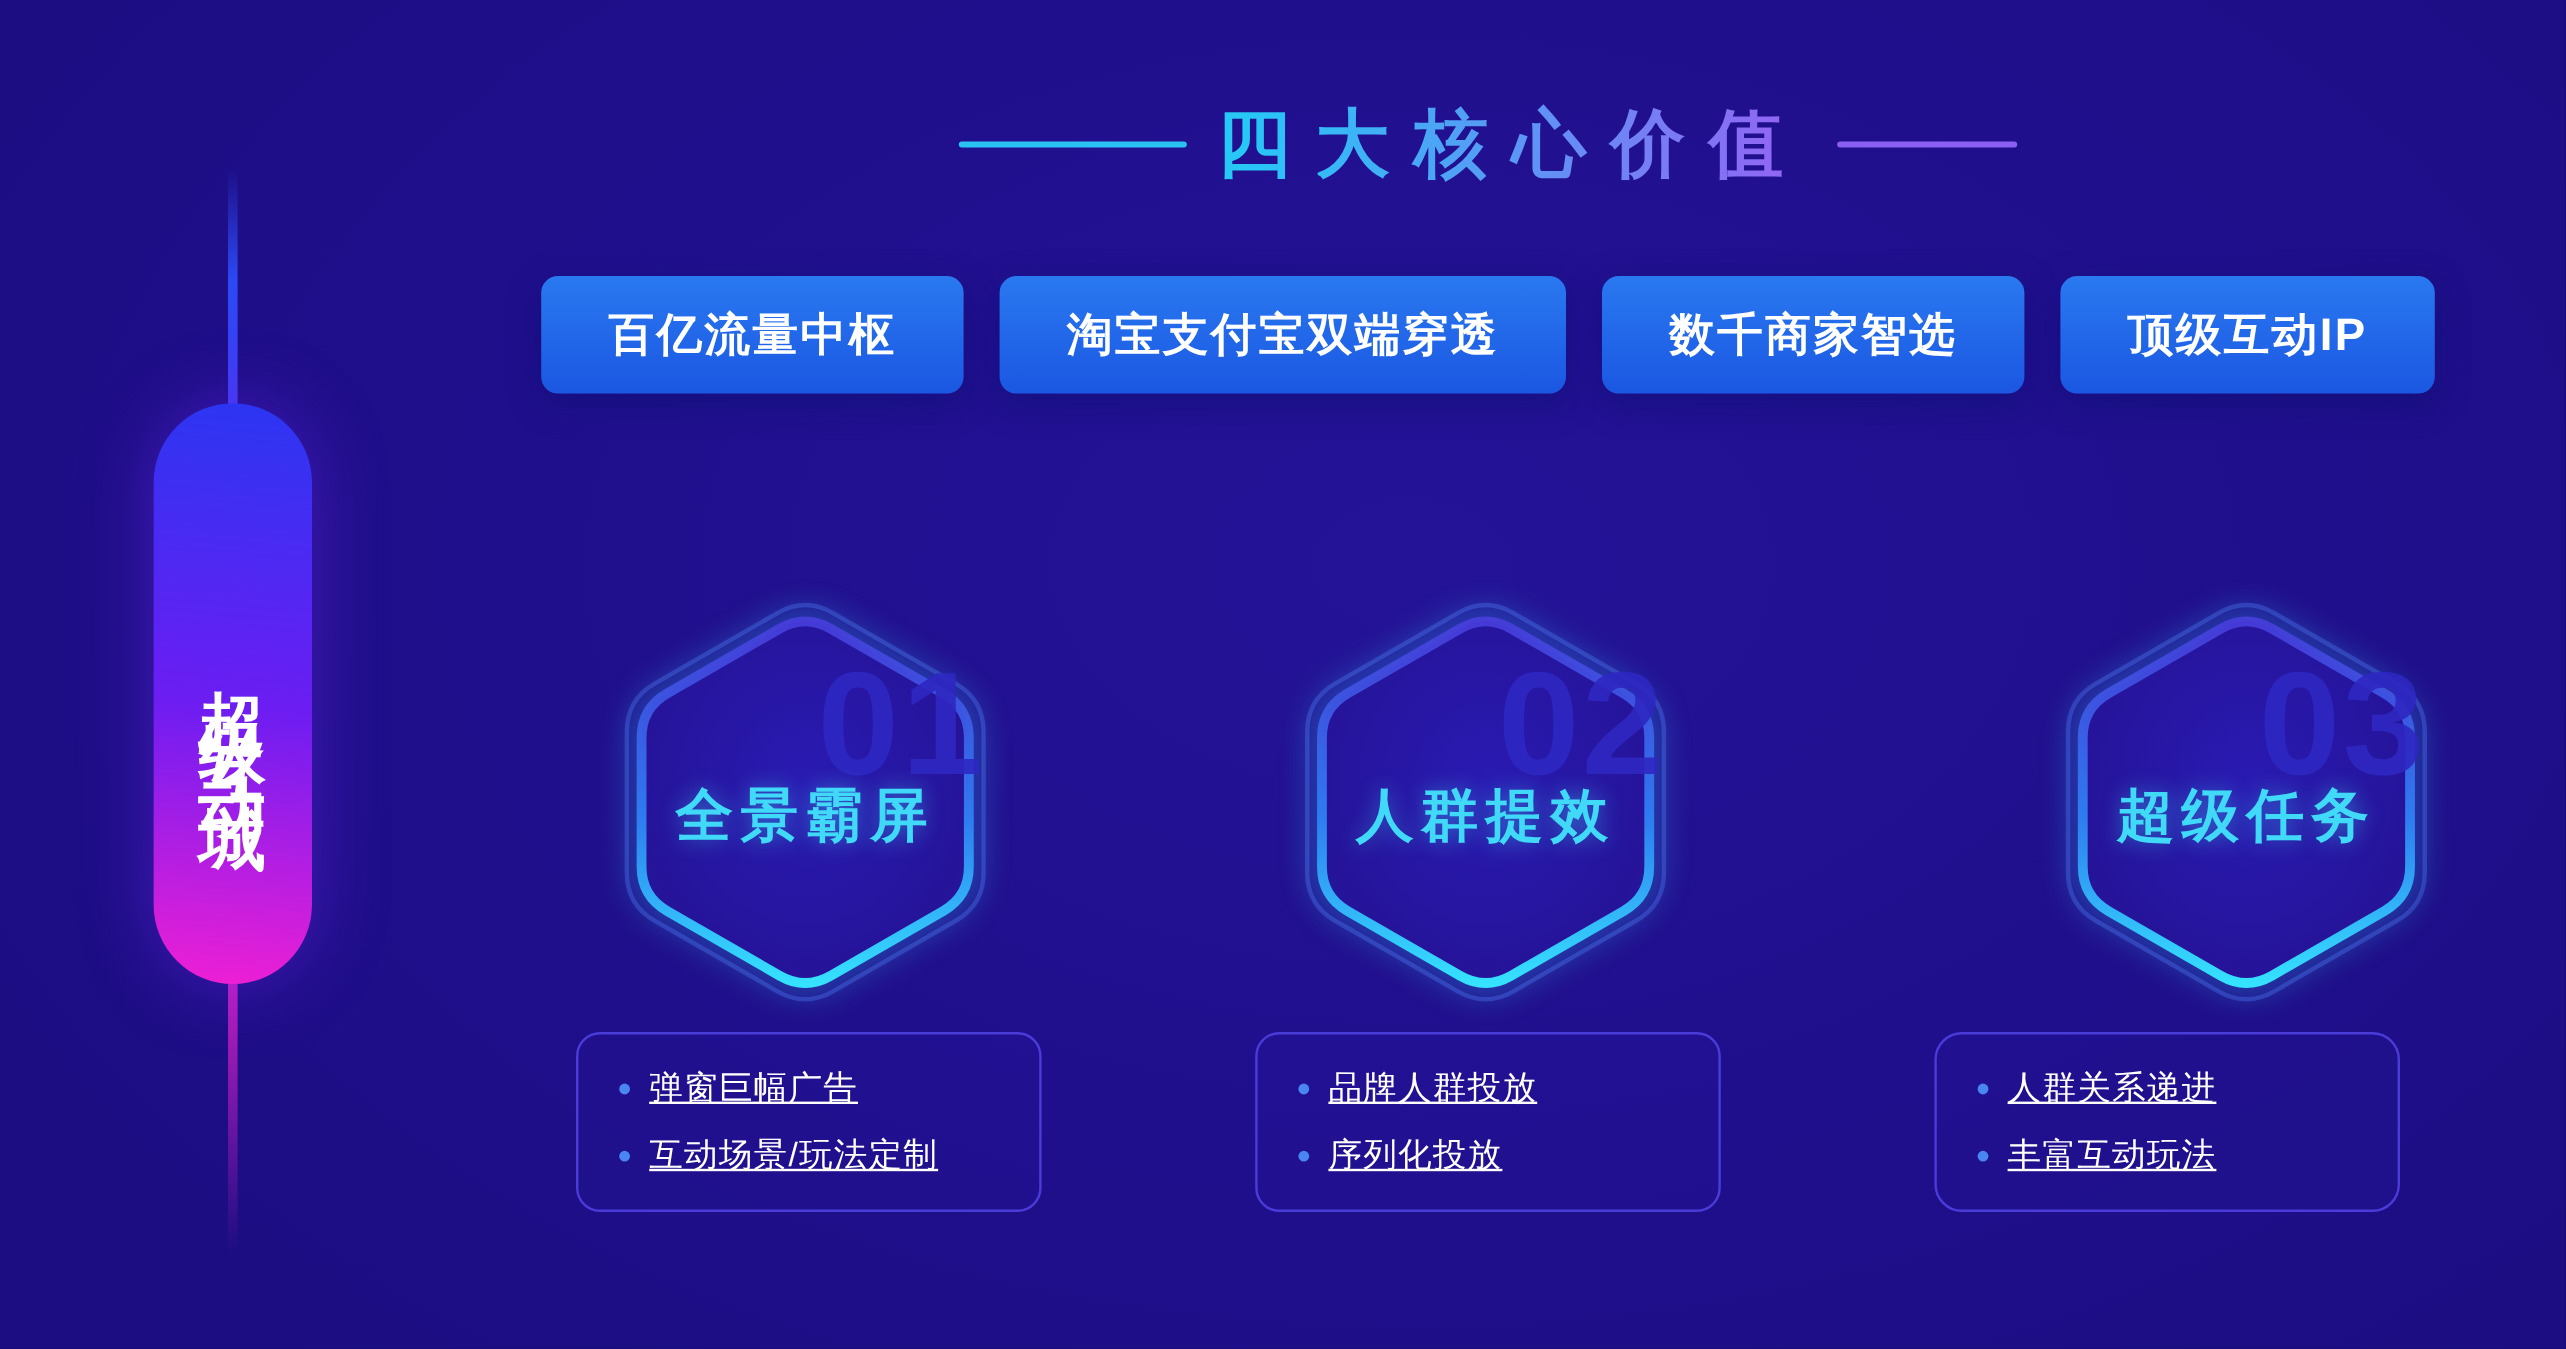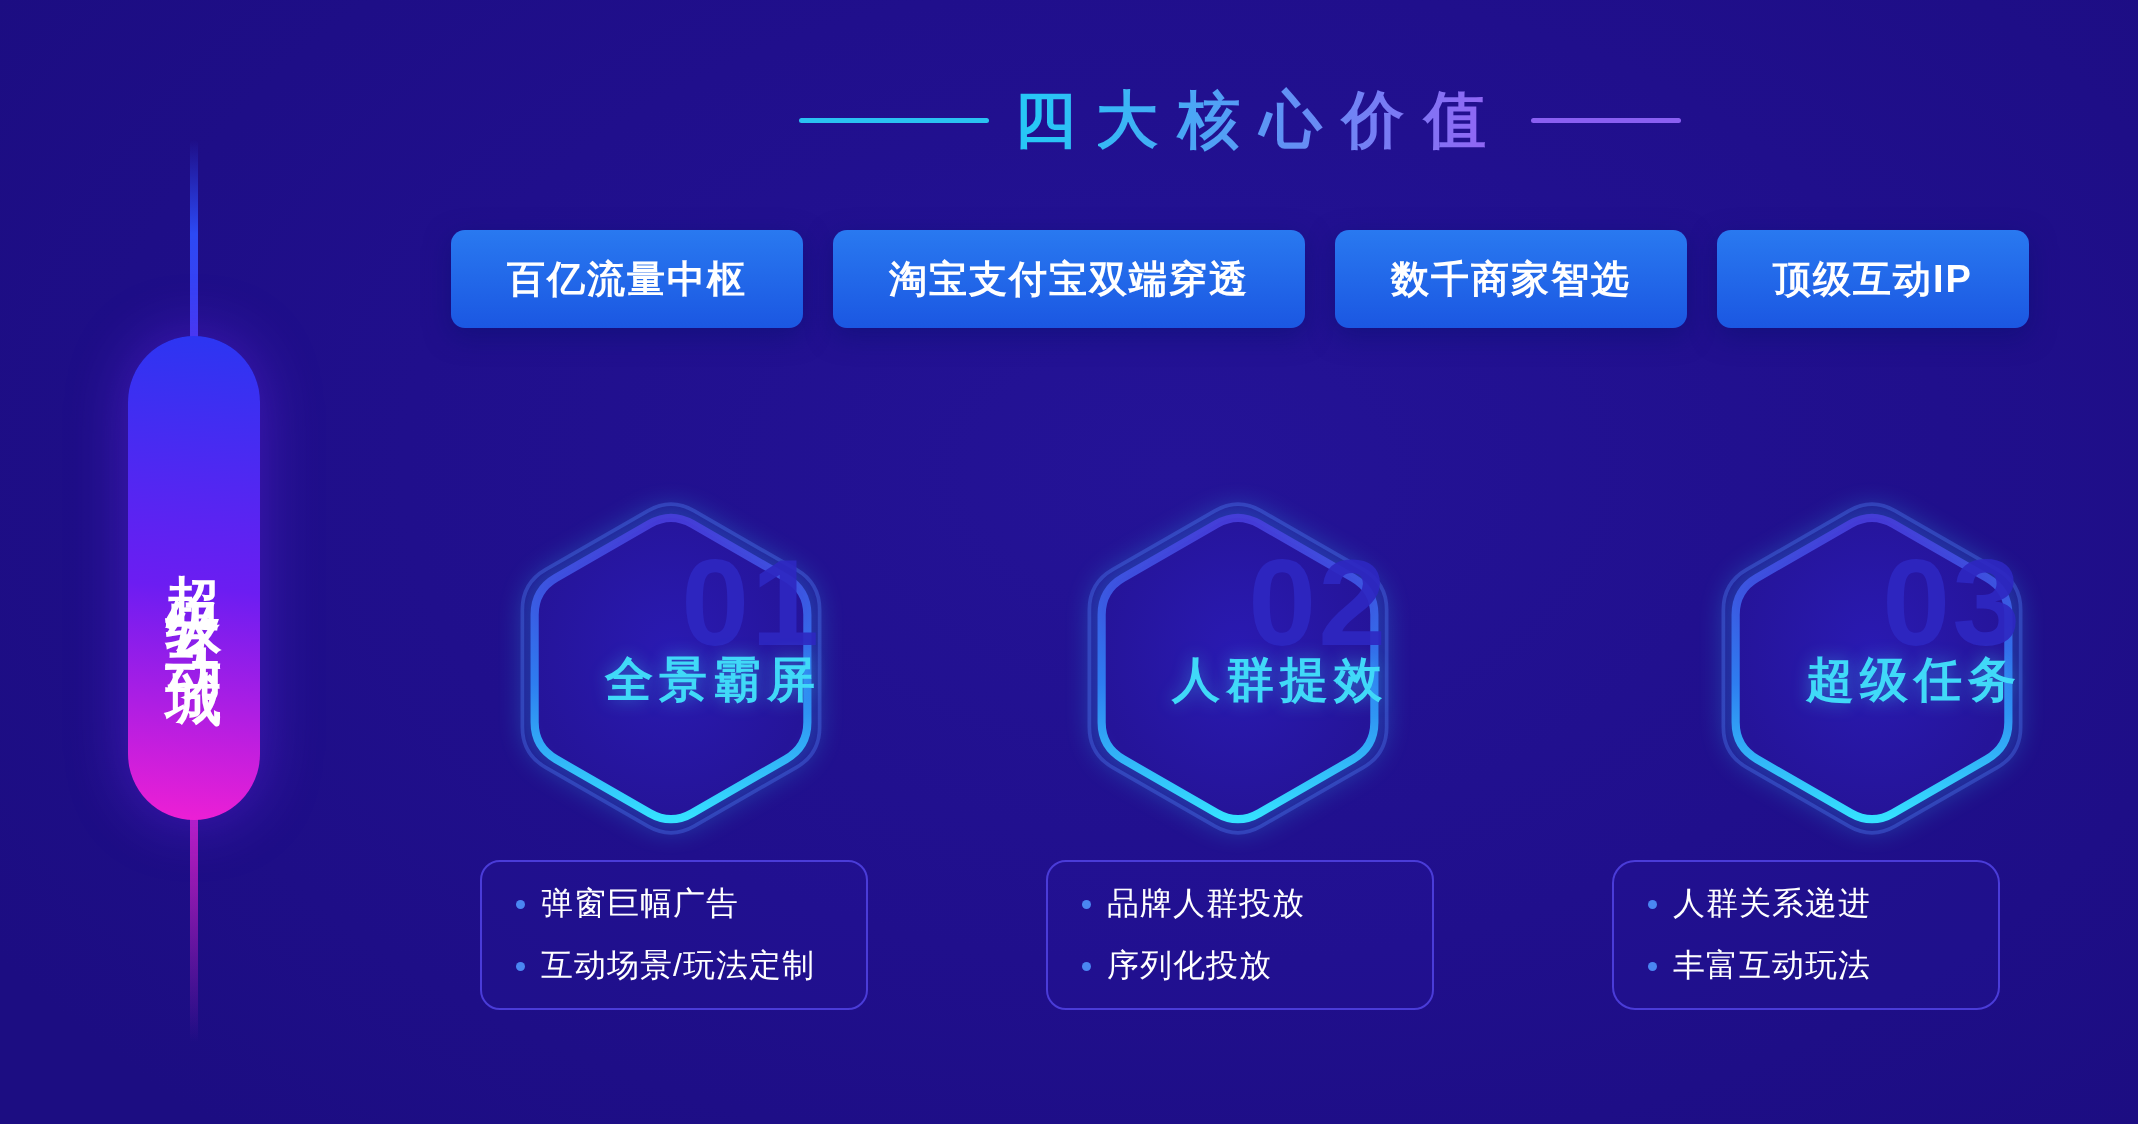--- a/index.html
+++ b/index.html
@@ -64,37 +64,37 @@
   .hex1 { left:521px; } .hex2 { left:1088px; } .hex3 { left:1722px; }
   .hex-svg { position:absolute; inset:0; width:100%; height:100%; overflow:visible; }
   .hex-outer { fill:none; stroke:rgba(85,115,245,.35); stroke-width:2.5; }
   .hex-glow  { fill:none; stroke:#2ed8ff; stroke-width:9; filter:blur(10px); opacity:.5; }
   .hex-body  { stroke-width:6; }
   .hex-num {
     position:absolute; top:44px; left:0; width:100%; text-align:right;
     font-size:122px; font-weight:800; color:#2e27c2; opacity:.9; letter-spacing:2px; line-height:1;
   }
   .hex-label {
-    position:absolute; top:150px; left:0; width:100%; text-align:right;
+    position:absolute; top:150px; left:0; width:100%; text-align:center;
     font-size:48px; font-weight:800; color:#40d9f8; letter-spacing:6px;
     text-shadow:0 0 18px rgba(64,217,248,.45); white-space:nowrap;
   }
 
   
   .info-box {
     position:absolute; top:860px; width:388px; height:150px;
     border:2px solid #4a3cd8; border-radius:20px;
     background:rgba(46,28,168,.14);
     display:flex; flex-direction:column; justify-content:center; gap:18px;
     padding:0 16px 0 34px;
   }
   .box1 { left:480px; } .box2 { left:1046px; } .box3 { left:1612px;border-radius:23px; }
   .bullet { display:flex; align-items:center; gap:16px; }
   .dot { width:9px; height:9px; border-radius:50%; background:#4a86f2; flex:0 0 auto; }
-  .bullet .txt { color:#fff; font-size:32px; font-weight:500; letter-spacing:1px; white-space:nowrap; }
+  .bullet .txt { color:#fff; font-size:28px; font-weight:500; letter-spacing:1px; white-space:nowrap;text-decoration:underline; }
 </style>
 </head>
 <body>
 
 <svg width="0" height="0" style="position:absolute" aria-hidden="true">
   <defs>
     <linearGradient id="hexStroke" x1="0" y1="0" x2="0" y2="1">
       <stop offset="0%" stop-color="#4a3fe0" stop-opacity="0.85"></stop>
       <stop offset="55%" stop-color="#2e7df0"></stop>
       <stop offset="100%" stop-color="#35e2ff"></stop>

